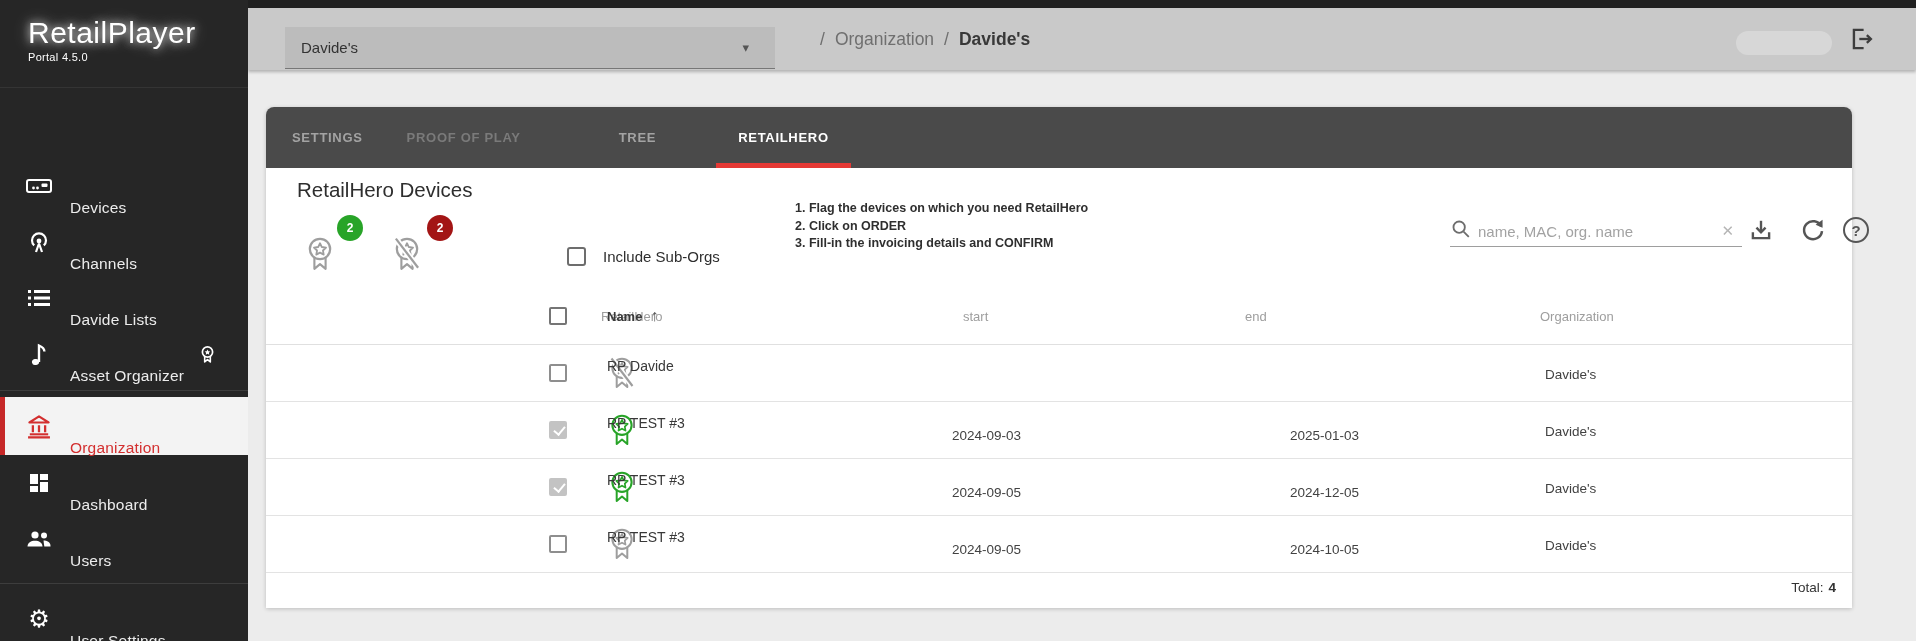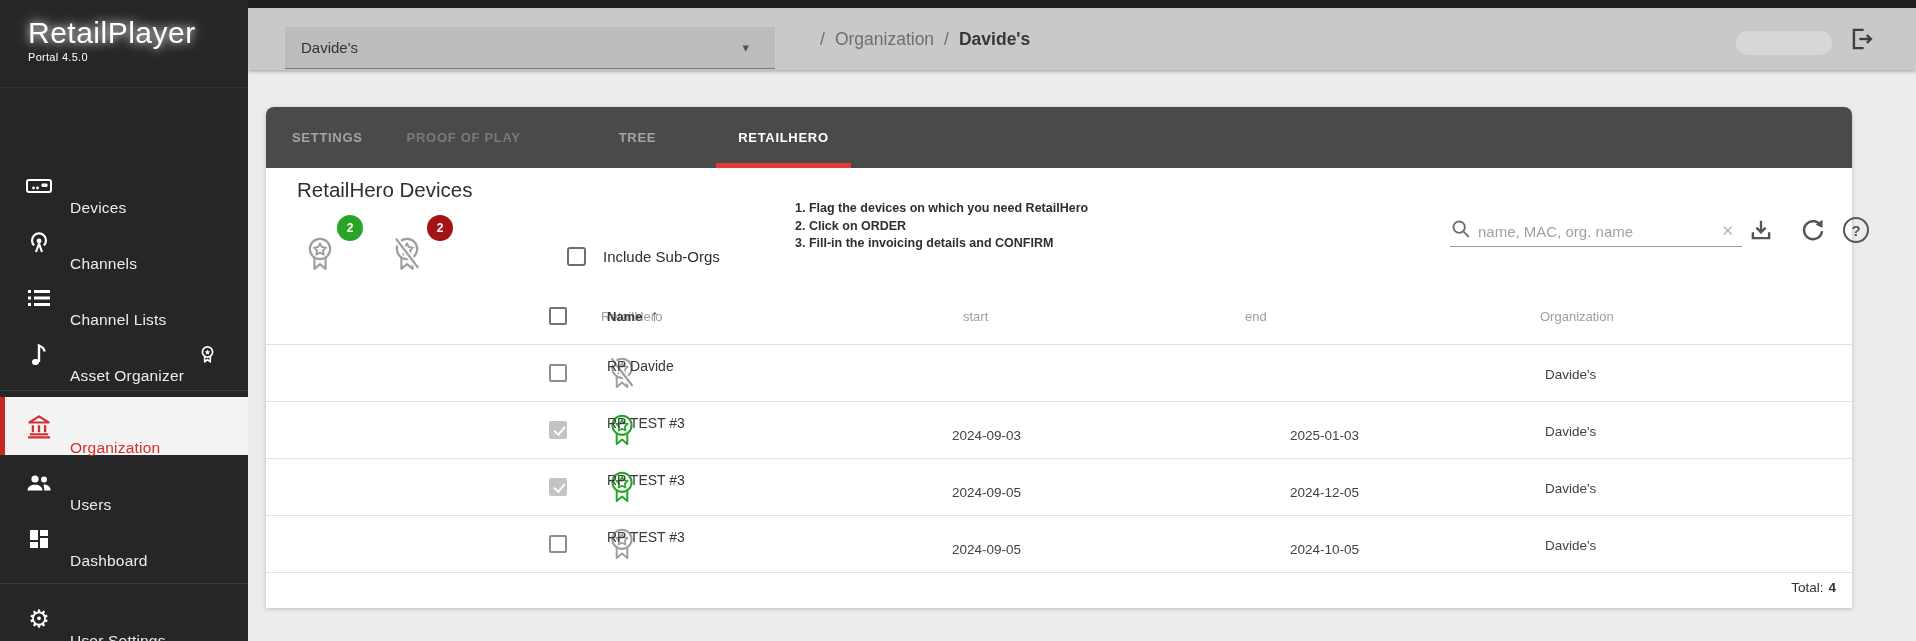--- a/index.html
+++ b/index.html
@@ -135,21 +135,21 @@
         <span class="nicon">
           <svg width="26" height="22" viewBox="0 0 26 22">
               <rect x="2" y="3" width="3" height="3" fill="#fff"></rect>
               <rect x="8" y="3" width="16" height="3" fill="#fff"></rect>
               <rect x="2" y="9.5" width="3" height="3" fill="#fff"></rect>
               <rect x="8" y="9.5" width="16" height="3" fill="#fff"></rect>
               <rect x="2" y="16" width="3" height="3" fill="#fff"></rect>
               <rect x="8" y="16" width="16" height="3" fill="#fff"></rect>
             </svg>
         </span>
-        <span class="nlabel">Channel Lists</span>
+        <span class="nlabel">Davide Lists</span>
       </div>
       <div class="nav-item">
         <span class="nicon">
           <svg width="24" height="26" viewBox="0 0 24 26">
               <ellipse cx="8.5" cy="21" rx="3.6" ry="3" fill="#fff" transform="rotate(-14 8.5 21)"></ellipse>
               <path d="M12 21V4.5c2.6 1.1 5.4 2.6 5.4 6" stroke="#fff" stroke-width="2.4" fill="none"></path>
             </svg>
         </span>
         <span class="nlabel">Asset Organizer</span>
         <span class="nicon" style="margin-left:8px">
@@ -170,36 +170,36 @@
               <path d="M9 15v8M16 15v8M23 15v8" stroke="#d32f2f" stroke-width="2.6"></path>
               <path d="M5.5 25.5h21" stroke="#d32f2f" stroke-width="2.4"></path>
               <path d="M3.5 29h25" stroke="#d32f2f" stroke-width="2.6"></path>
             </svg>
         </span>
         <span class="nlabel">Organization</span>
       </div>
 
       <div class="nav-item">
         <span class="nicon">
+          <svg width="24" height="24" viewBox="0 0 24 24">
+              <path d="M3 13h8V3H3v10zm0 8h8v-6H3v6zm10 0h8V11h-8v10zm0-18v6h8V3h-8z" fill="#fff"></path>
+            </svg>
+        </span>
+        <span class="nlabel">Dashboard</span>
+      </div>
+      <div class="nav-item">
+        <span class="nicon">
           <svg width="28" height="22" viewBox="0 0 28 22">
               <circle cx="10" cy="7" r="3.6" fill="#fff"></circle>
               <circle cx="19" cy="7.6" r="3" fill="#fff"></circle>
               <path d="M2.5 18.5c0-4 3.6-5.8 7.5-5.8s7.5 1.8 7.5 5.8z" fill="#fff"></path>
               <path d="M18.5 12.6c3.4.1 7 1.7 7 5.3v.6h-6.2" fill="#fff"></path>
             </svg>
         </span>
         <span class="nlabel">Users</span>
-      </div>
-      <div class="nav-item">
-        <span class="nicon">
-          <svg width="24" height="24" viewBox="0 0 24 24">
-              <path d="M3 13h8V3H3v10zm0 8h8v-6H3v6zm10 0h8V11h-8v10zm0-18v6h8V3h-8z" fill="#fff"></path>
-            </svg>
-        </span>
-        <span class="nlabel">Dashboard</span>
       </div>
     </div>
 
     <div class="sidebar-footer">
       <div class="nav-item">
         <span class="nicon">
             <span class="gear-glyph">⚙</span>
           </span>
         <span class="nlabel">User Settings</span>
       </div>

